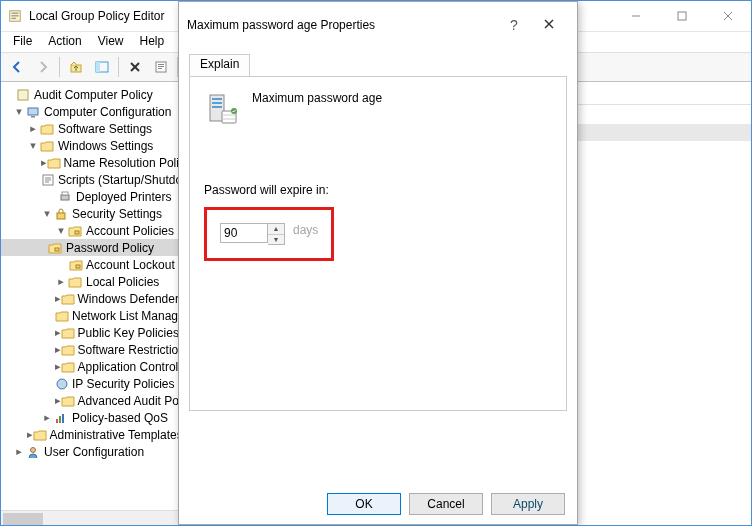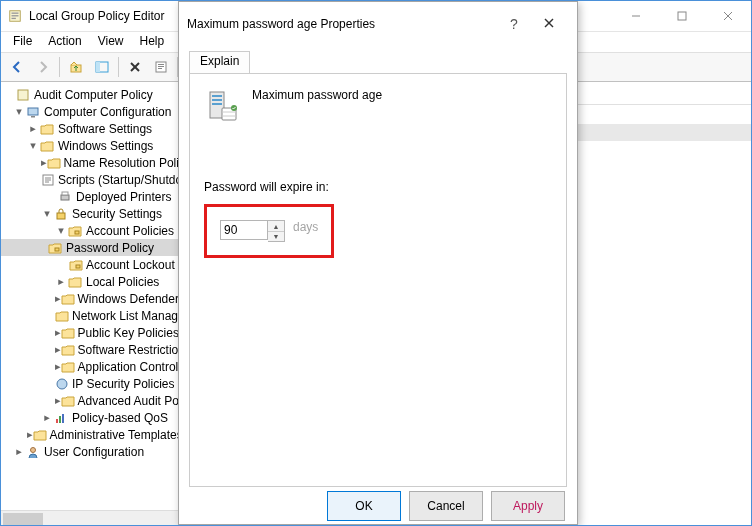--- a/index.html
+++ b/index.html
@@ -36,34 +36,34 @@
   .dlg-title{height:30px;display:flex;align-items:center;padding:8px 8px}
   .dlg-title .title{flex:1}
   .dlg-help{width:30px;text-align:center;font-size:14px;color:#555}
   .dlg-close{width:40px;text-align:center}
   .dlg-close svg{width:10px;height:10px;stroke:#333;stroke-width:1.5}
   .dlg-body{flex:1;padding:6px 10px 0 10px}
   .tabstrip{display:flex;height:22px}
   .tab{border:1px solid #ccc;border-bottom:none;padding:2px 10px;background:#fff;font-size:12px;margin-right:-1px}
   .tab.active{border-bottom:1px solid #fff;position:relative;z-index:2}
   .tab.inactive{background:#fdfdfd}
-  .tabpanel{border:1px solid #ccc;height:414px;box-sizing:border-box;padding:14px;position:relative}
+  .tabpanel{border:1px solid #ccc;height:335px;box-sizing:border-box;padding:14px;position:relative}
   .policy-head{display:flex;align-items:flex-start;gap:12px}
   .server-icon{width:36px;height:36px}
   .field-label{margin-top:56px}
   .highlight-box{border:3px solid #e21b1b;padding:13px;display:inline-flex;align-items:flex-start;margin-top:10px}
   .num-input{width:48px;height:20px;border:1px solid #b5b5b5;font:inherit;padding:1px 3px;box-sizing:border-box}
   .spin{width:16px;height:20px;border:1px solid #b5b5b5;border-left:none;display:flex;flex-direction:column}
   .spin div{flex:1;display:flex;align-items:center;justify-content:center;font-size:7px;color:#555;background:#f3f3f3}
   .spin div:first-child{border-bottom:1px solid #ccc}
   .unit{color:#a5a5a5;margin-left:8px}
   .dlg-buttons{height:40px;display:flex;align-items:center;justify-content:flex-end;padding:0 12px;gap:8px}
-  .dlg-btn{width:74px;height:30px;border:1px solid #adadad;background:#e9e9e9;font:inherit}
+  .dlg-btn{width:74px;height:22px;border:1px solid #adadad;background:#e9e9e9;font:inherit}
   .dlg-btn.default{border:1px solid #0078d7;background:#eaf3fb}
-  .dlg-btn.disabled{color:#be185d}
+  .dlg-btn.disabled{color:#0c4a6e}
 </style>
 </head>
 <body>
 
 <div class="main-window">
 
   <div class="titlebar">
     <span class="icon node-icon">
       <svg viewBox="0 0 16 16">
           <rect x="2" y="2" width="12" height="12" fill="#f7f3d0" stroke="#b0a050"></rect>

